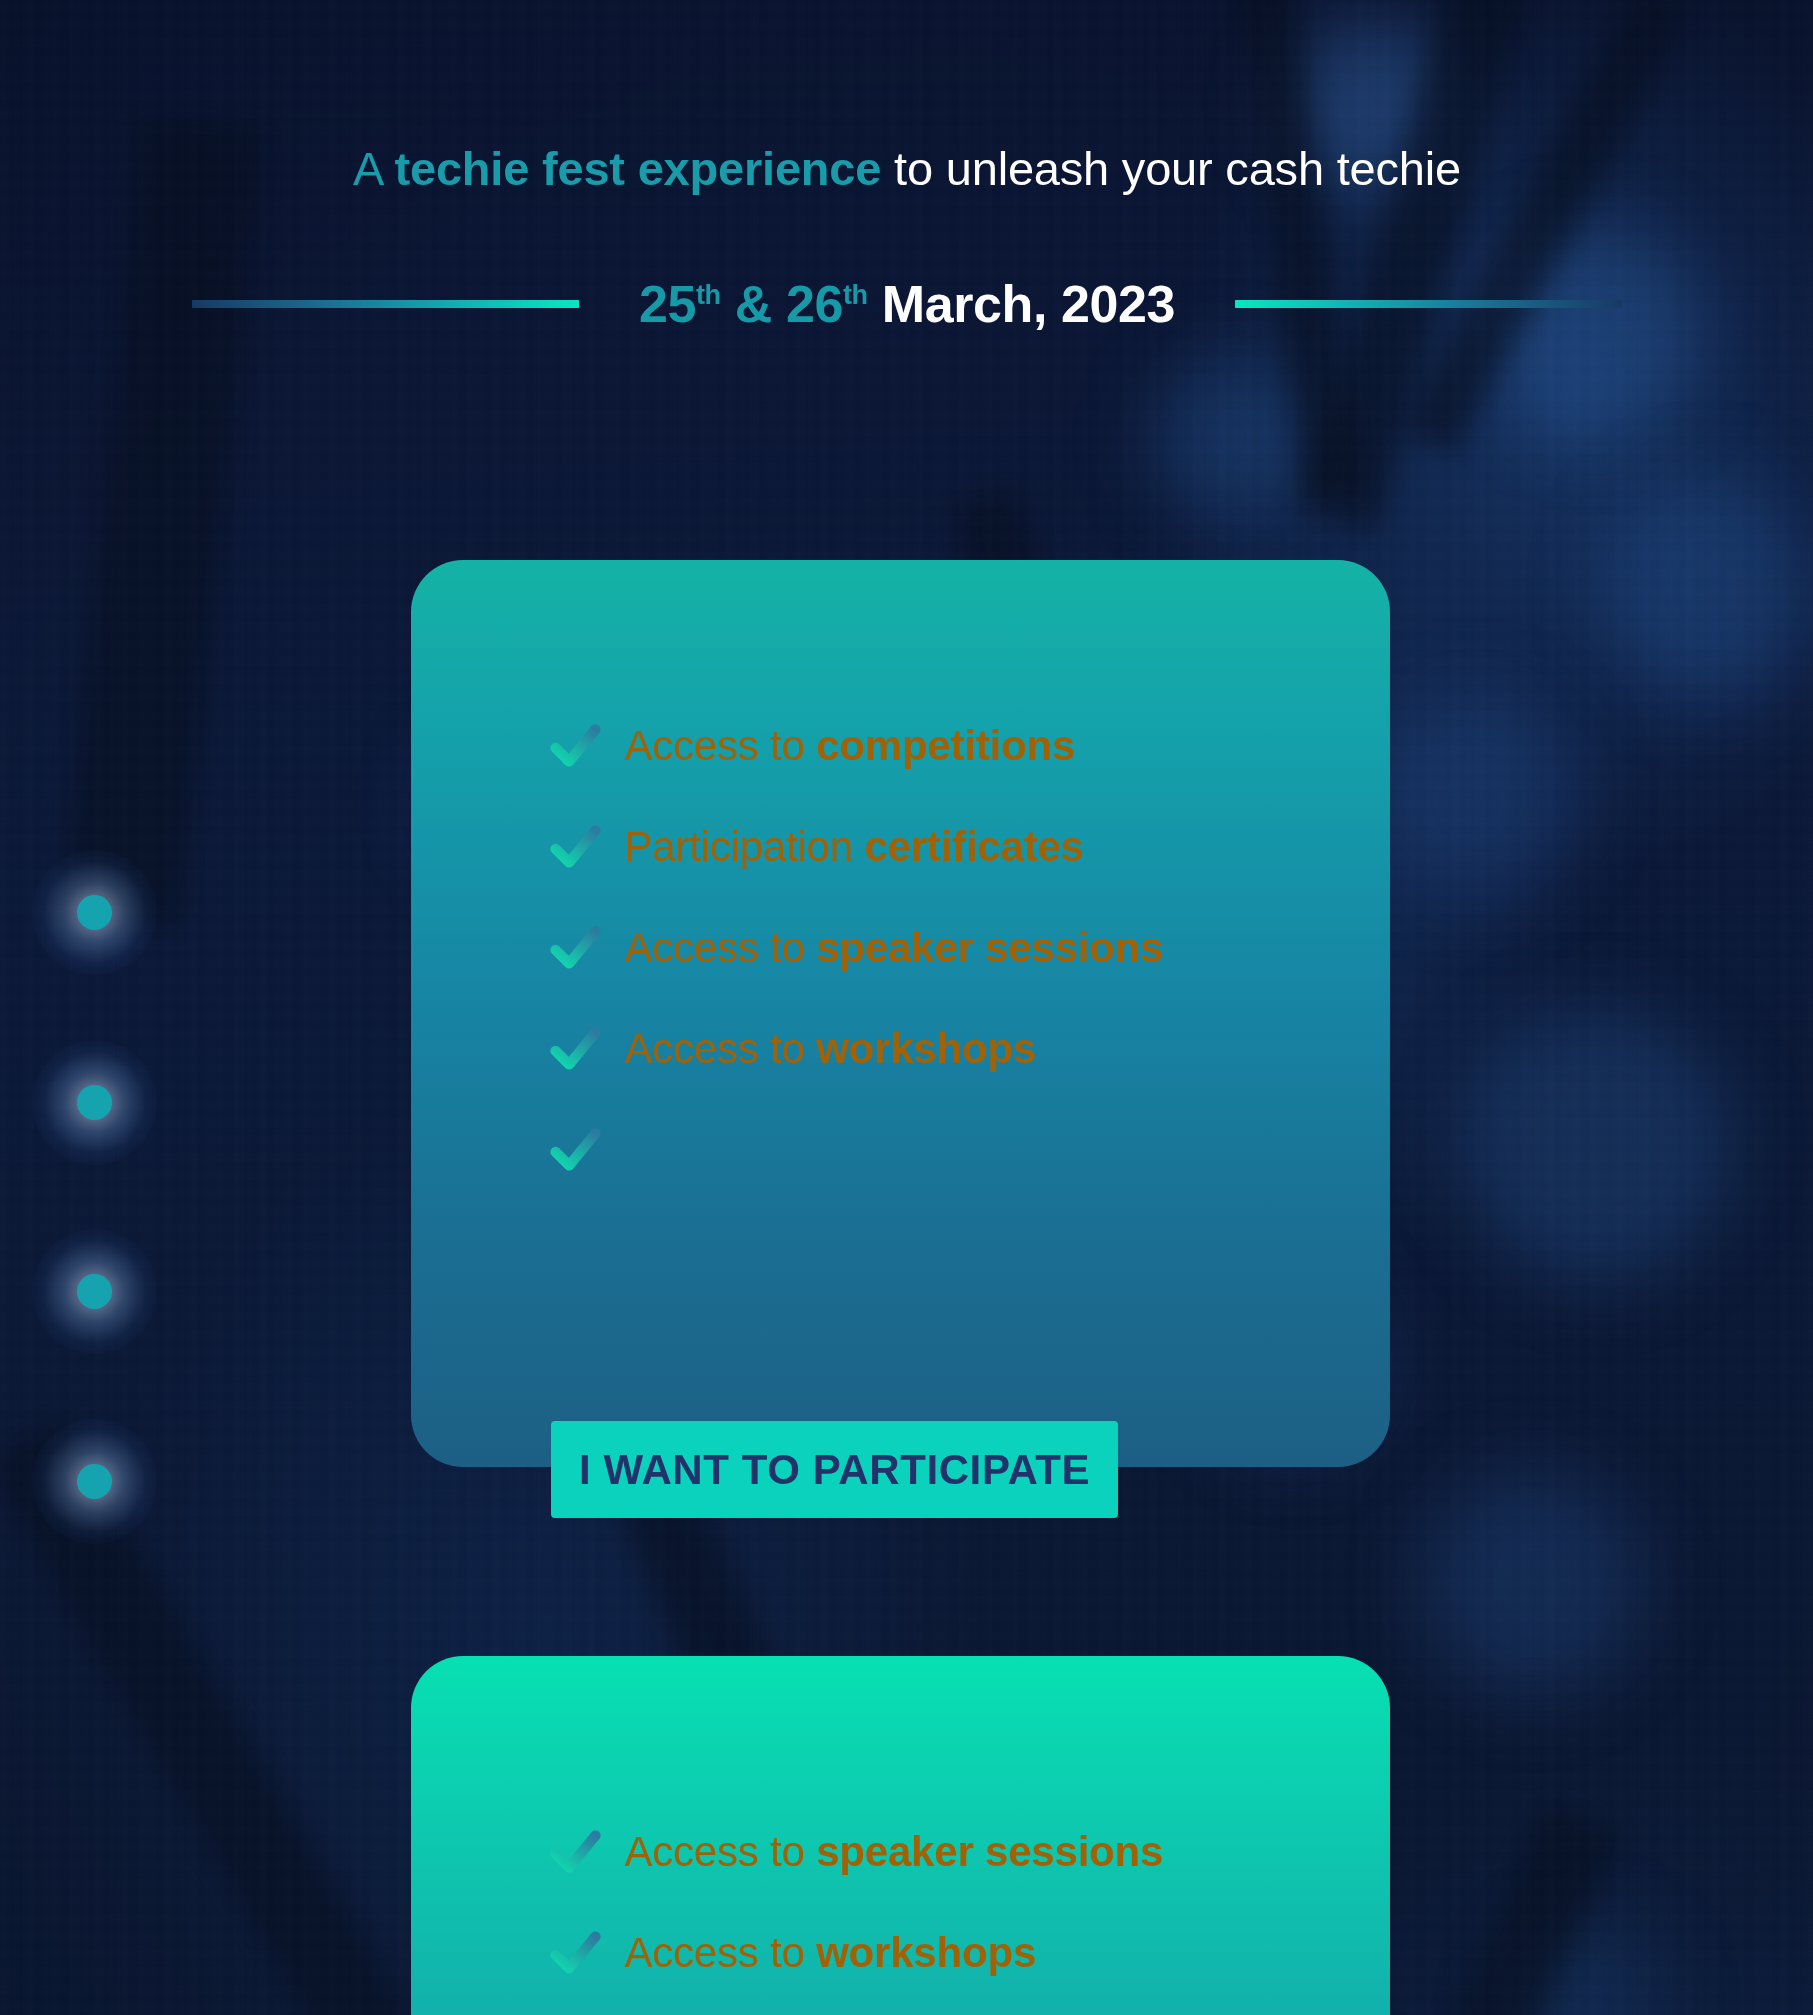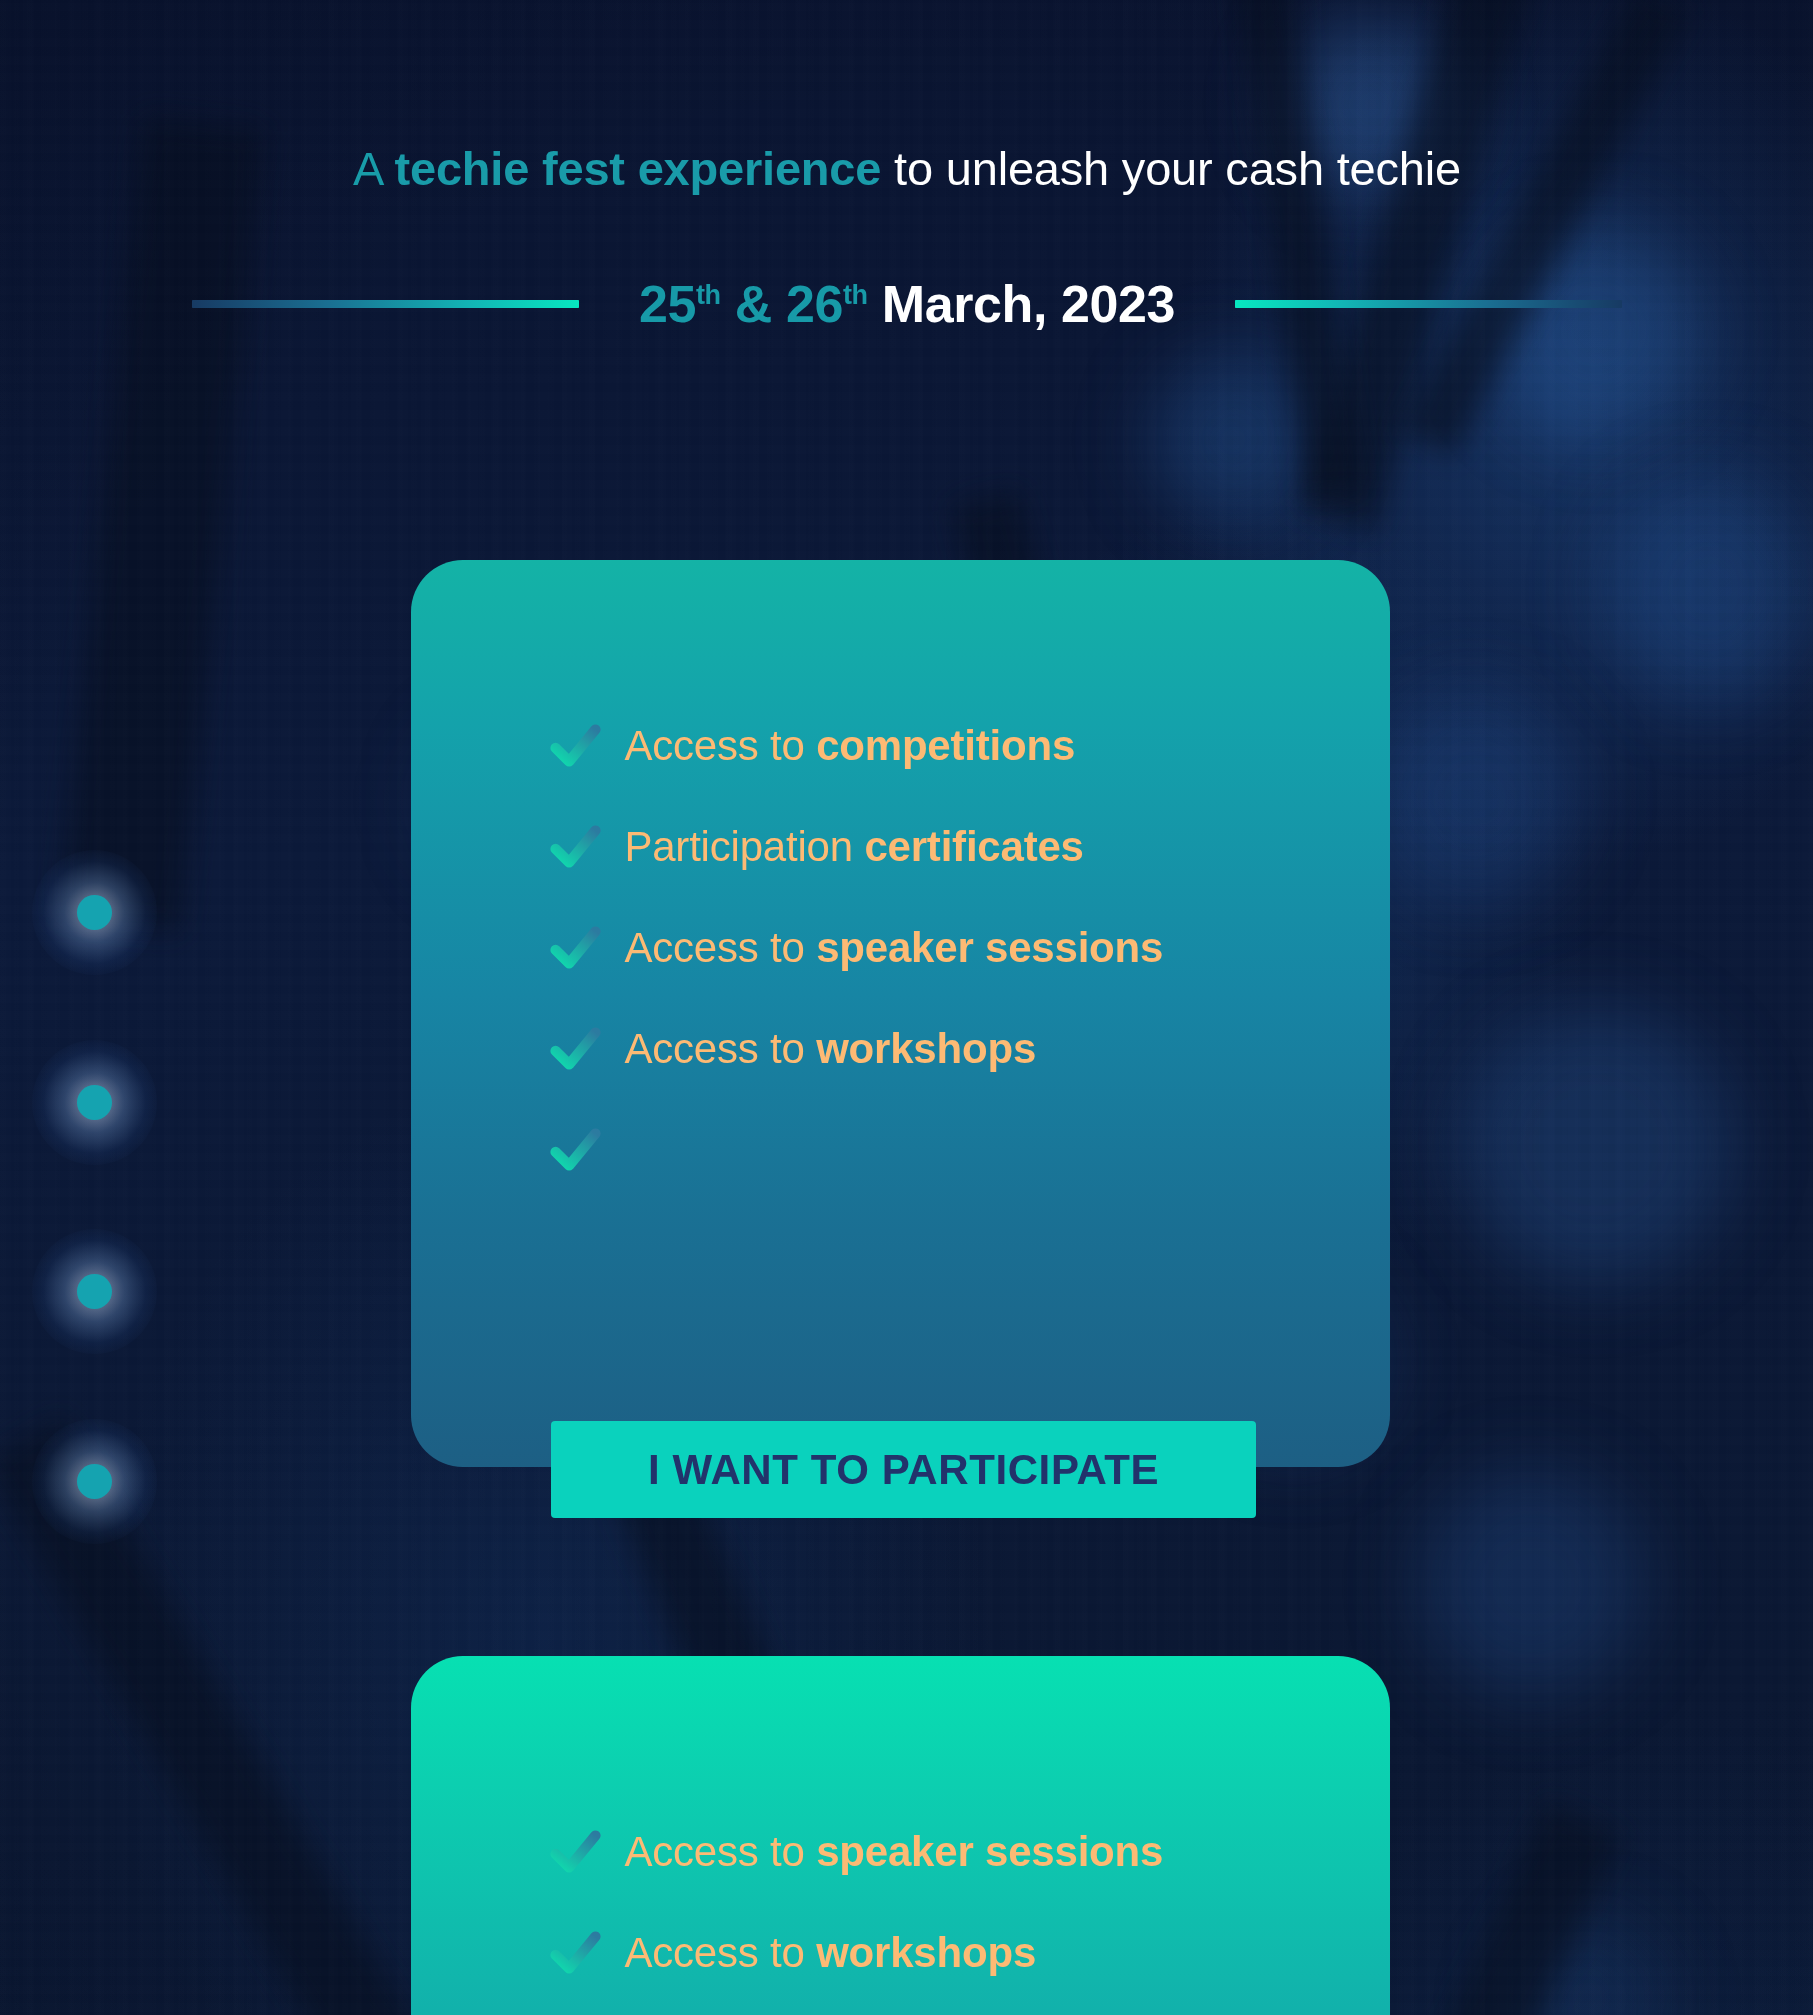--- a/index.html
+++ b/index.html
@@ -114,28 +114,28 @@
   }
   #card1 .feat-list{top:135px;}
 
   .feat{
     display:flex;align-items:center;
     height:101px;
     padding-left:139px;
   }
   .feat .tick{width:51px;height:51px;flex:0 0 51px;margin-right:23.4px;}
   .feat .txt{
-    font-size:42px;color:#fdba74;white-space:nowrap;letter-spacing:-0.2px;
+    font-size:42px;color:#a16207;white-space:nowrap;letter-spacing:-0.2px;
   }
   .feat .txt b{font-weight:bold;}
 
   
   .cta{
     position:absolute;
-    width:705px;height:97px;
+    width:567px;height:97px;
     border:0;border-radius:4px;
     background:#0ad2bd;
     color:#22336b;
     font-family:"Liberation Sans", sans-serif;
     font-size:42px;font-weight:bold;
     letter-spacing:0.6px;
     cursor:pointer;
     display:flex;align-items:center;justify-content:center;
     line-height:1;
   }

